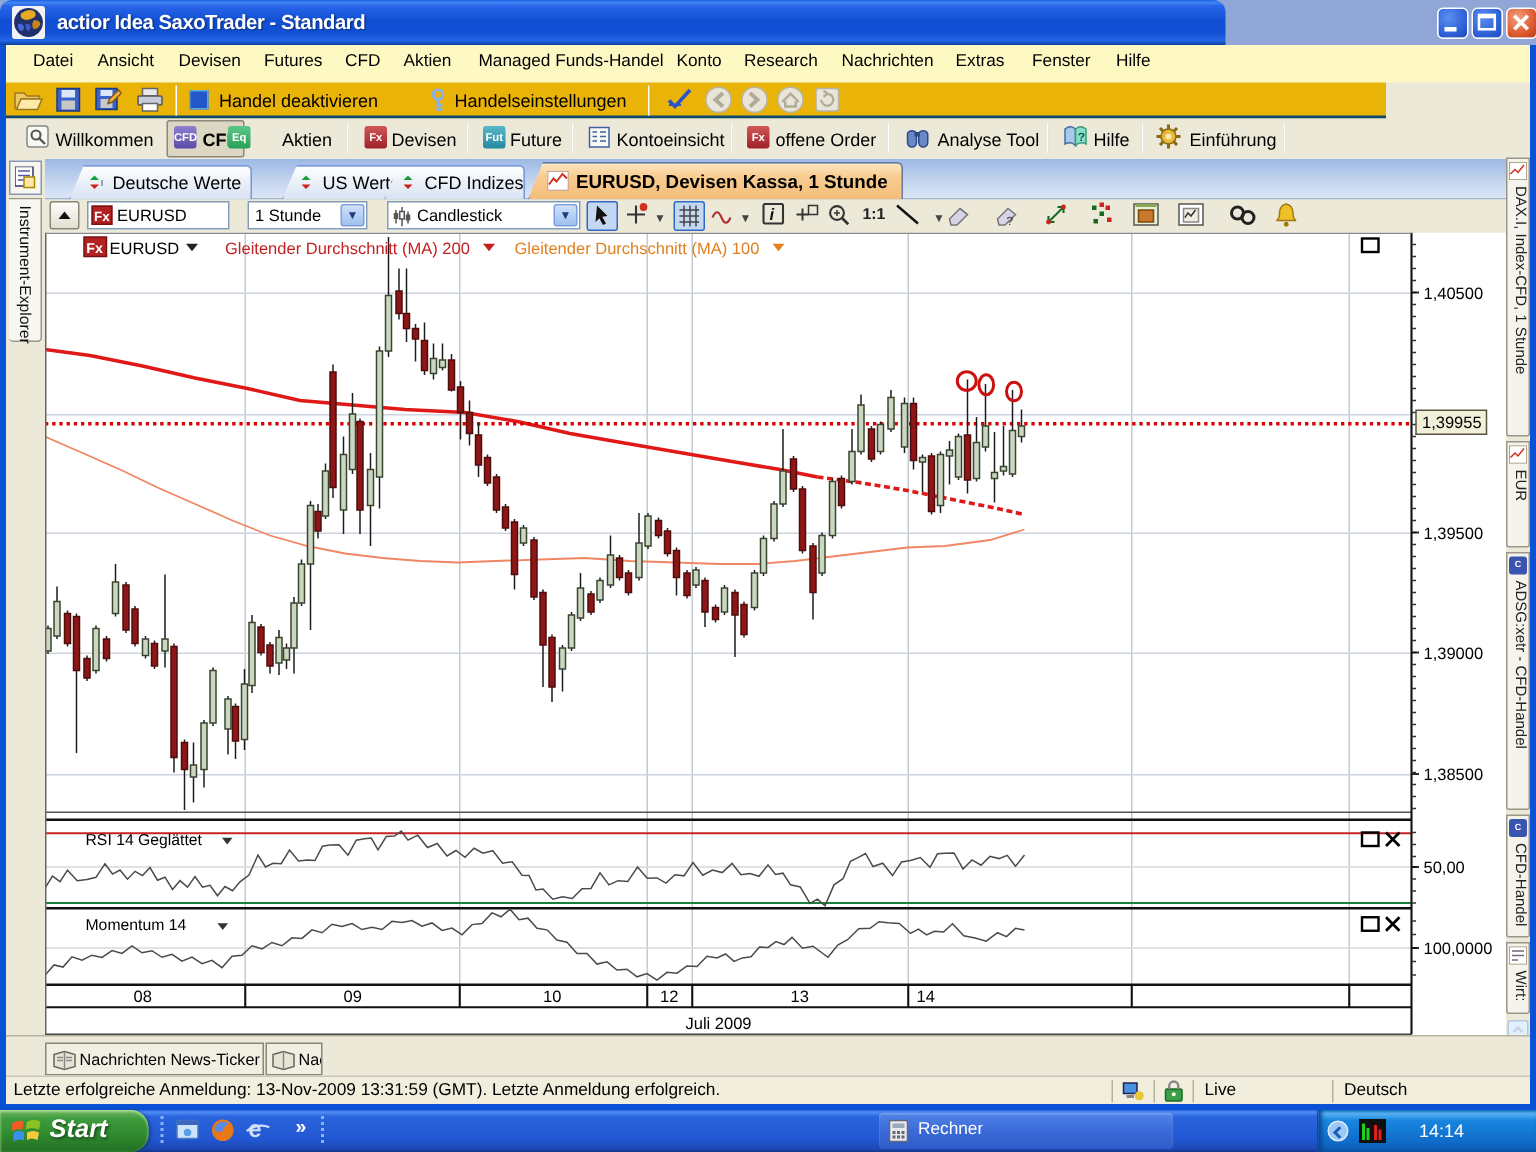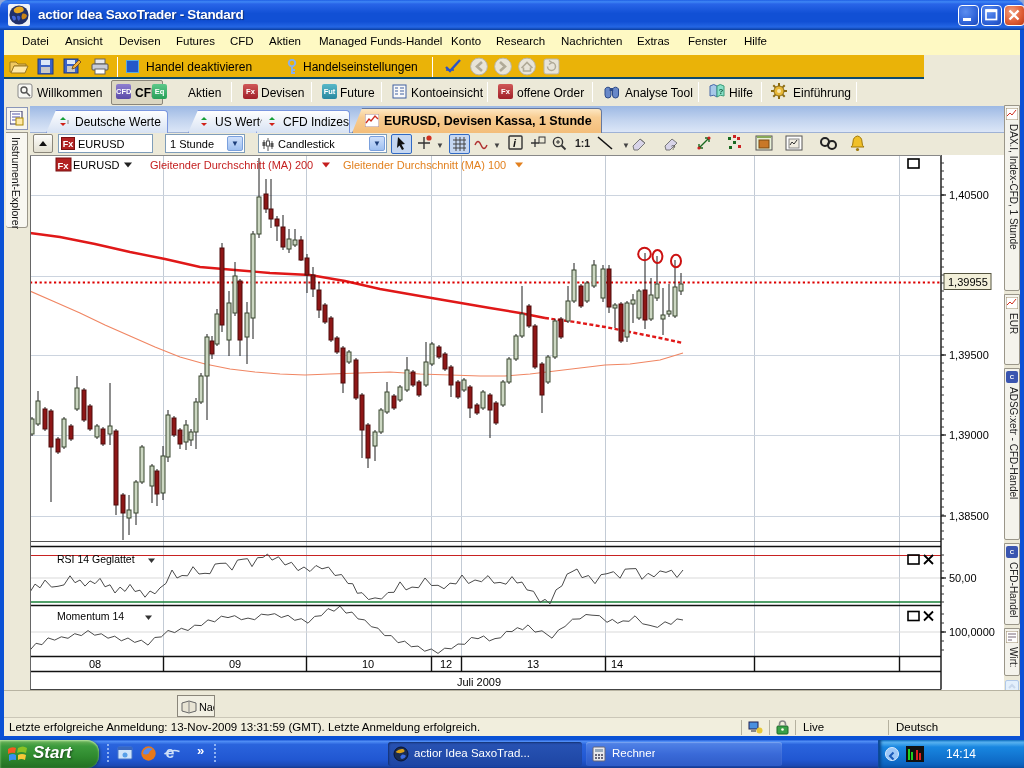--- a/index.html
+++ b/index.html
@@ -1,17 +1,17 @@
 <!DOCTYPE html>
 <html><head><meta charset="utf-8"><style>
 *{margin:0;padding:0;box-sizing:border-box}
 html,body{width:1024px;height:768px;overflow:hidden;font-family:"Liberation Sans",sans-serif;background:#ece9d8}
 .abs{position:absolute}
 
-#titlebar{position:absolute;left:0;top:0;width:1024px;height:30px;
+#titlebar{position:absolute;left:0;top:0;width:817px;height:30px;
  background:linear-gradient(180deg,#1e5ee4 0%,#3f87f5 6%,#2965e8 13%,#1150d5 45%,#1150d5 72%,#2466e4 90%,#0a3d9e 100%);
  border-radius:8px 8px 0 0}
 #titlebar .ttext{position:absolute;left:38px;top:7px;color:#fff;font-size:13.5px;font-weight:bold;letter-spacing:-0.3px;text-shadow:1px 1px 1px #10327e}
 .tbtn{position:absolute;top:5px;width:21px;height:21px;border-radius:4px;border:1px solid #fff}
 #btn-min{left:958px;background:radial-gradient(circle at 35% 30%,#5c8ef0,#2f63d8 60%,#1c48b8)}
 #btn-max{left:981px;background:radial-gradient(circle at 35% 30%,#5c8ef0,#2f63d8 60%,#1c48b8)}
 #btn-close{left:1004px;background:radial-gradient(circle at 35% 30%,#f0a080,#e16038 55%,#bb3915)}
 
 #menubar{position:absolute;left:4px;top:30px;width:1016px;height:25px;background:#fef9c3;font-size:11.5px;color:#000}
 #menubar span{position:absolute;top:5px}
@@ -736,20 +736,27 @@
  </div>
  <div class="abs" style="top:577px;left:1px;width:14px;height:14px;background:#e4f0fc;border:1px solid #b0c8e8;border-radius:2px"><svg width="12" height="12" viewBox="0 0 12 12">
         <path d="M3 7 l3-3 3 3" stroke="#c8d8ec" stroke-width="2" fill="none"></path>
       </svg></div>
  <div class="abs" style="top:593px;left:1px;width:14px;height:14px;background:linear-gradient(180deg,#6aa8f0,#2a68d0);border:1px solid #1c50a8;border-radius:2px"><svg width="12" height="12" viewBox="0 0 12 12">
         <path d="M3 4.5 l3 3 3-3" stroke="#fff" stroke-width="2" fill="none"></path>
       </svg></div>
 </div>
 
 <div id="bottabs">
+ <div class="btab" style="left:26px;width:146px">
+  <svg style="position:absolute;left:4px;top:4px" width="16" height="14" viewBox="0 0 16 14">
+        <path d="M1 3 L8 1 15 3 15 11 8 13 1 11Z" fill="#e8e4d4" stroke="#666"></path>
+        <path d="M8 1 v12 M3 5 h4 M3 7 h4 M9 5 h4 M9 7 h4" stroke="#888"></path>
+      </svg>
+  <span style="position:absolute;left:22px;top:5px;white-space:nowrap">Nachrichten News-Ticker</span>
+ </div>
  <div class="btab" style="left:173px;width:38px;overflow:hidden">
   <svg style="position:absolute;left:3px;top:4px" width="16" height="14" viewBox="0 0 16 14">
         <path d="M1 3 L8 1 15 3 15 11 8 13 1 11Z" fill="#e8e4d4" stroke="#666"></path>
         <path d="M8 1 v12" stroke="#888"></path>
       </svg>
   <span style="position:absolute;left:21px;top:5px;white-space:nowrap">Nac</span>
  </div>
 </div>
 
 <div id="statusbar">
@@ -796,28 +803,20 @@
       <circle cx="8.5" cy="8.5" r="7.2" fill="#e87818"></circle>
       <path d="M3 8.5 A5.8 5.8 0 0 1 12.5 4.2 Q9.5 5.5 8.5 8.8 Q5.5 10.5 3 8.5Z" fill="#5a8ae8"></path>
     </svg>
  <svg class="abs" style="left:163px;top:4px" width="18" height="18" viewBox="0 0 18 18">
       <text x="2.5" y="14" fill="#cfe0f8" font-size="16" font-weight="bold">e</text>
       <path d="M1.5 10 Q9 4.5 16.5 7.5" stroke="#cfe0f8" stroke-width="1.6" fill="none"></path>
     </svg>
  <span class="abs" style="left:197px;top:3px;color:#fff;font-size:13px;font-weight:bold">»</span>
  <div class="abs" style="left:214px;top:4px;width:2px;height:20px;background:repeating-linear-gradient(180deg,#8fb2f2 0 2px,transparent 2px 4px)"></div>
 
- <div class="taskbtn dark" style="left:388px;width:194px">
-  <svg class="ti" viewBox="0 0 16 16">
-        <circle cx="8" cy="8" r="7" fill="#1a2c52" stroke="#0a1430"></circle>
-        <path d="M3 5.5 Q6 2.5 10 3 Q12.5 4.5 11 6 Q8 7.5 5.5 7 Q3 7 3 5.5Z" fill="#d8a018"></path>
-        <path d="M9 8.5 Q12 8 13 10 Q12 12.5 9 13 Q7 12.5 7.5 10.5Z" fill="#3a6ae0"></path>
-      </svg>
-  <span class="tt">actior Idea SaxoTrad...</span>
- </div>
  <div class="taskbtn" style="left:586px;width:196px">
   <svg class="ti" viewBox="0 0 16 16">
         <rect x="2" y="1" width="12" height="14" rx="1" fill="#e8e8ec" stroke="#667"></rect>
         <rect x="4" y="3" width="8" height="3" fill="#9ab"></rect>
         <g fill="#667">
           <rect x="4" y="8" width="2" height="2"></rect>
           <rect x="7" y="8" width="2" height="2"></rect>
           <rect x="10" y="8" width="2" height="2"></rect>
           <rect x="4" y="11" width="2" height="2"></rect>
           <rect x="7" y="11" width="2" height="2"></rect>

